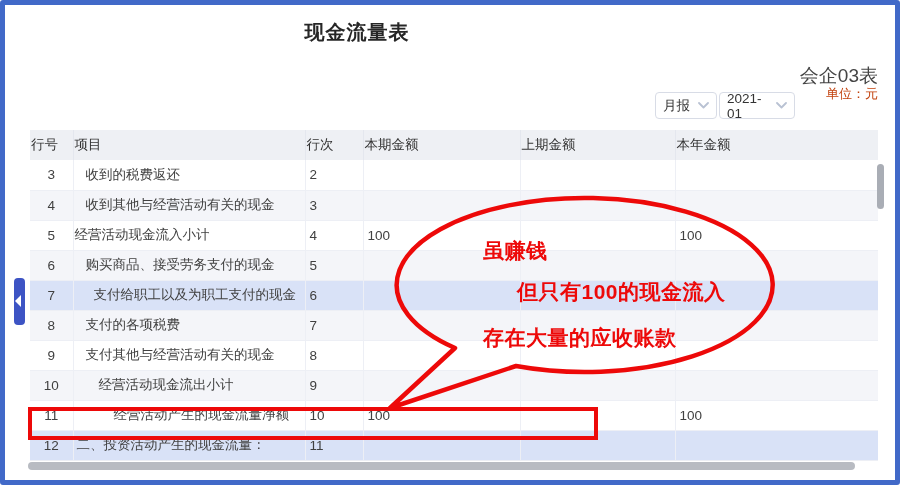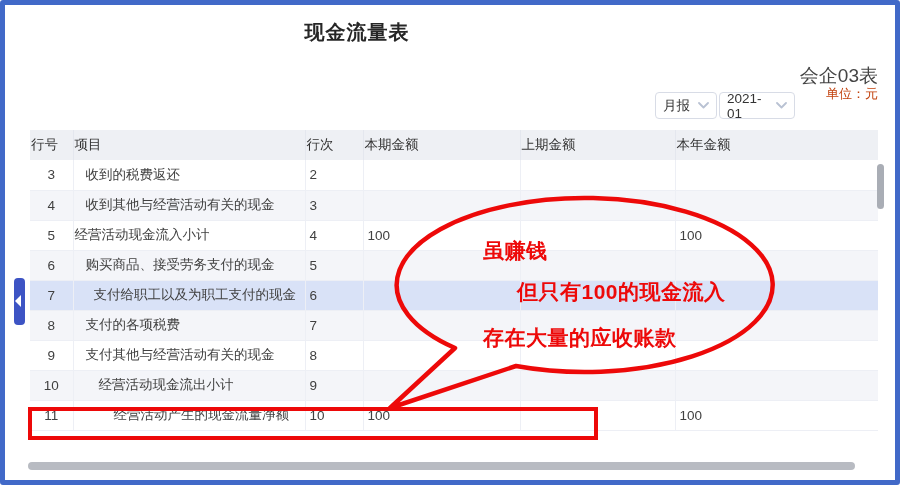--- a/index.html
+++ b/index.html
@@ -147,20 +147,28 @@
           <td class="c-amount"></td>
         </tr>
         <tr class="r-white">
           <td class="c-rowno">11</td>
           <td class="c-item" style="padding-left: 40px;">经营活动产生的现金流量净额</td>
           <td class="c-lineno">10</td>
           <td class="c-amount">100</td>
           <td class="c-amount"></td>
           <td class="c-amount">100</td>
         </tr>
+        <tr class="r-blue">
+          <td class="c-rowno">12</td>
+          <td class="c-item" style="padding-left: 3px;">二、投资活动产生的现金流量：</td>
+          <td class="c-lineno">11</td>
+          <td class="c-amount"></td>
+          <td class="c-amount"></td>
+          <td class="c-amount"></td>
+        </tr>
       </tbody>
   </table>
 
   <div class="collapse-handle">
     <span class="tri"></span>
   </div>
   <div class="h-thumb"></div>
   <div class="v-thumb"></div>
 
   <div class="red-box"></div>

